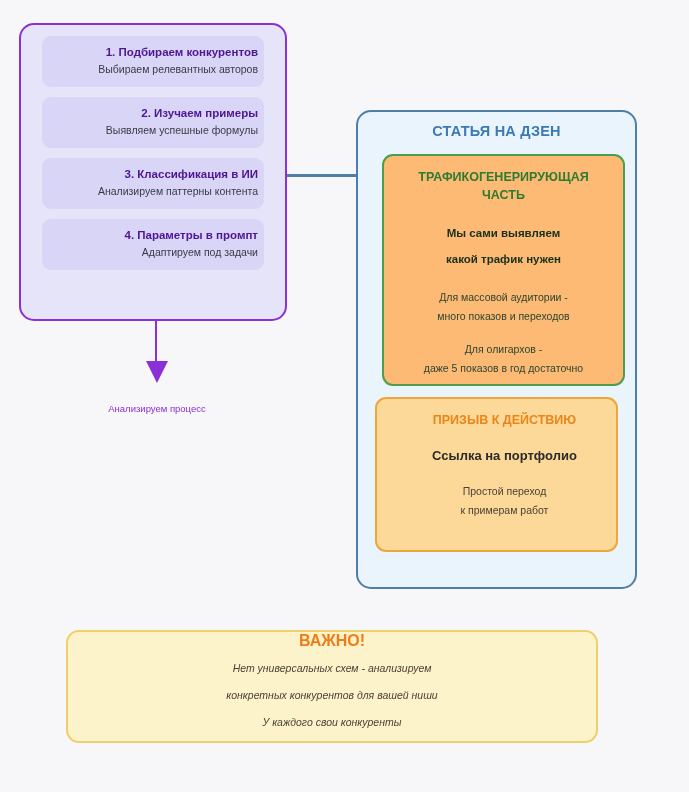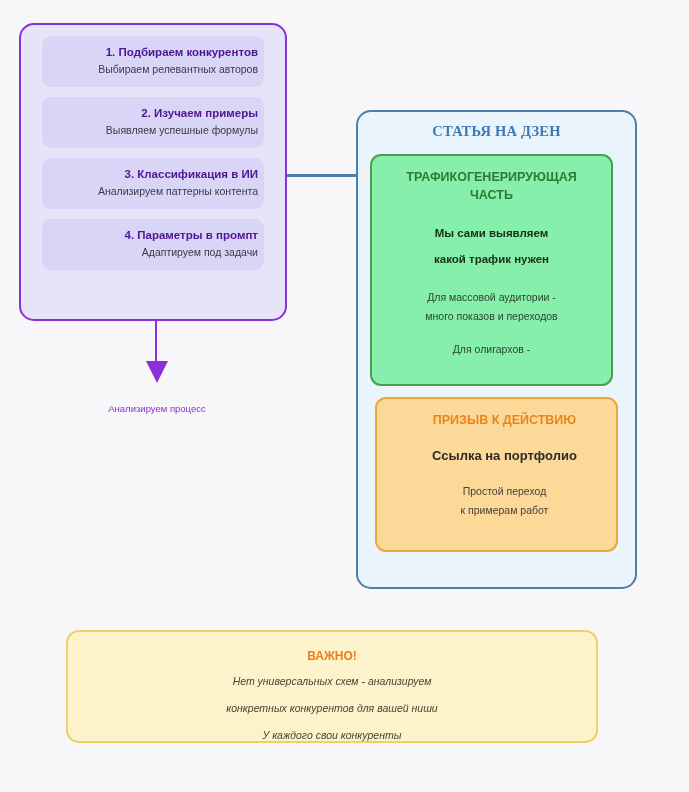--- a/index.html
+++ b/index.html
@@ -120,31 +120,30 @@
     border: 2px solid #4d7fa8;
     border-radius: 15px;
   }
   .panel-article-title {
     text-align: center;
     color: #3d7ab5;
     font-size: 14.5px;
     font-weight: bold;
     letter-spacing: 0.2px;
     margin-top: 11px;
-    font-family: Liberation Serif, serif;
   }
 
   .box-traffic {
     position: absolute;
-    left: 12px;
+    left: 24px;
     top: 42px;
     width: 243px;
     height: 232px;
     box-sizing: border-box;
-    background: #86efac;
+    background: #fdba74;
     border: 2px solid #4c9e4c;
     border-radius: 11px;
     text-align: center;
   }
   .traffic-title {
     color: #2e7a30;
     font-size: 12.5px;
     font-weight: bold;
     line-height: 18px;
     margin-top: 12px;
@@ -207,23 +206,22 @@
     width: 532px;
     height: 113px;
     box-sizing: border-box;
     background: #fdf3cb;
     border: 2px solid #edd06a;
     border-radius: 13px;
     text-align: center;
   }
   .important-title {
     color: #f07c18;
-    font-size: 12px;
-    font-weight: bold;
-    margin-top: 17px;
+    font-size: 16px;
+    font-weight: bold;
   }
   .important-line {
     color: #4a4334;
     font-size: 10.5px;
     line-height: 18px;
     margin-top: 9px;
     font-style: italic;
   }
 </style>
 </head>
@@ -268,20 +266,21 @@
   <div class="panel-article">
     <div class="panel-article-title">СТАТЬЯ НА ДЗЕН</div>
 
     <div class="box-traffic">
       <div class="traffic-title">ТРАФИКОГЕНЕРИРУЮЩАЯ ЧАСТЬ</div>
       <div class="traffic-strong">Мы сами выявляем</div>
       <div class="traffic-strong" style="margin-top:0">какой трафик нужен</div>
       <div class="traffic-note">Для массовой аудитории -</div>
       <div class="traffic-note" style="margin-top:0">много показов и переходов</div>
       <div class="traffic-note second">Для олигархов -</div>
+      <div class="traffic-note" style="margin-top:0">даже 5 показов в год достаточно</div>
     </div>
 
     <div class="box-cta">
       <div class="cta-title">ПРИЗЫВ К ДЕЙСТВИЮ</div>
       <div class="cta-strong">Ссылка на портфолио</div>
       <div class="cta-note">Простой переход</div>
       <div class="cta-note" style="margin-top:0">к примерам работ</div>
     </div>
   </div>
 

